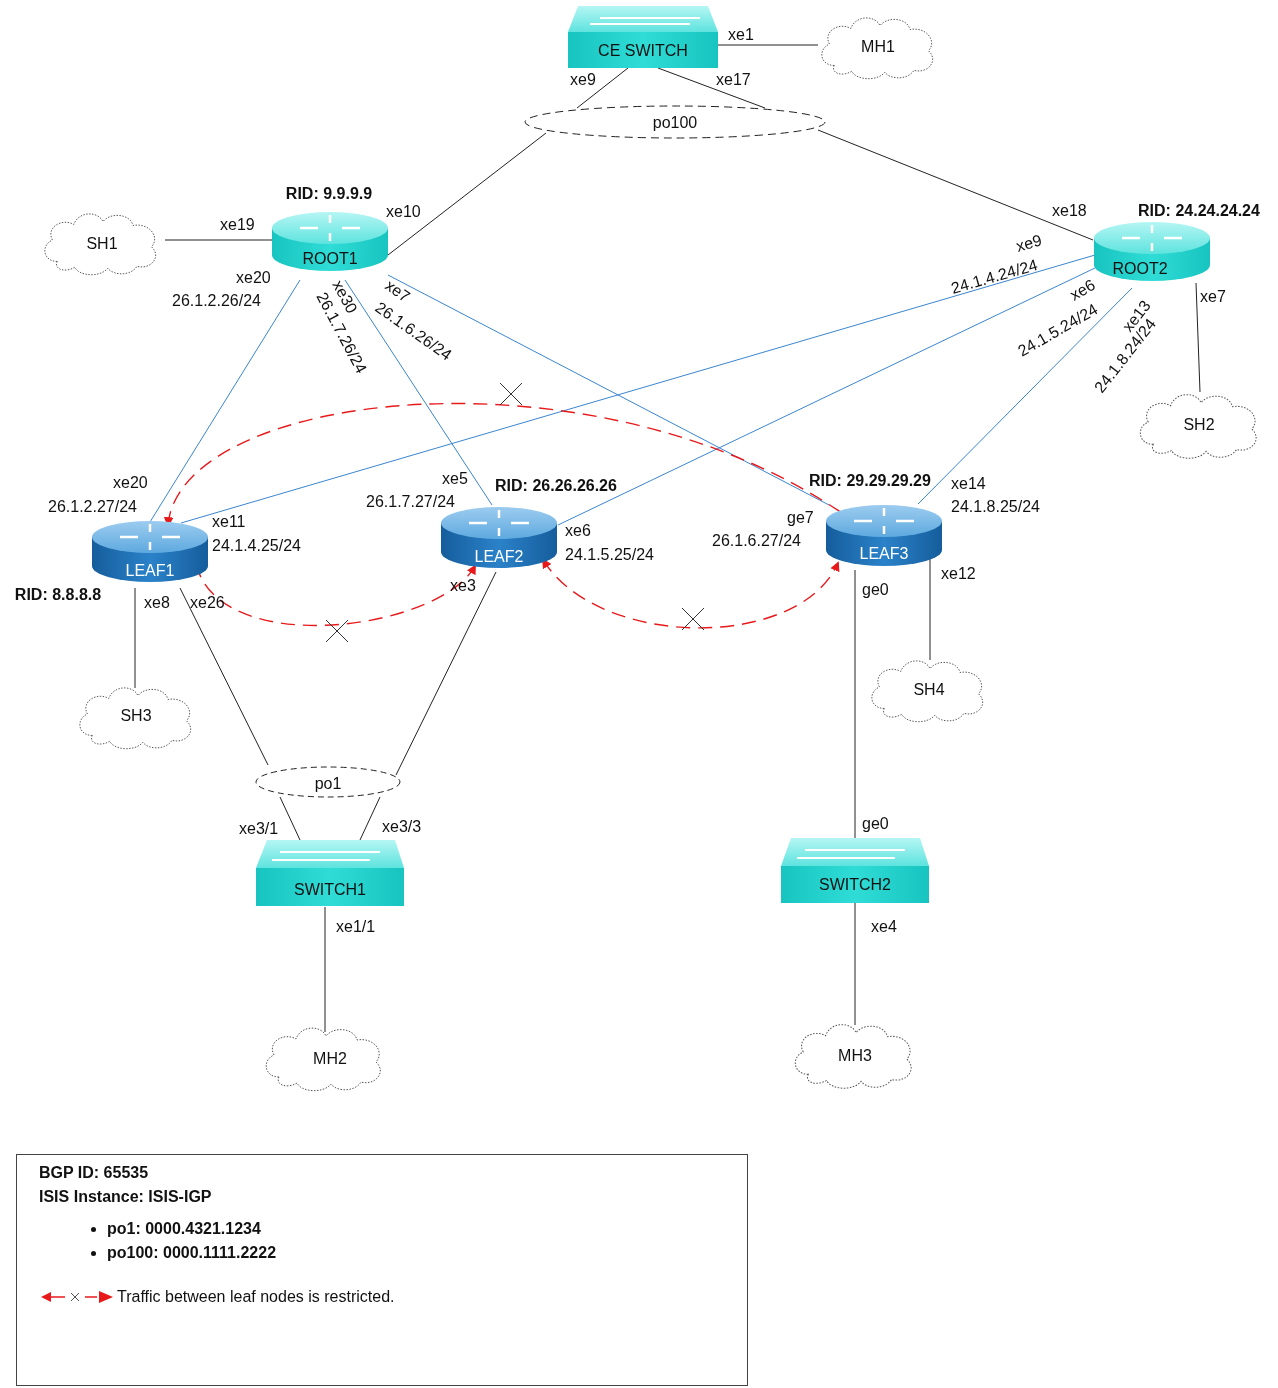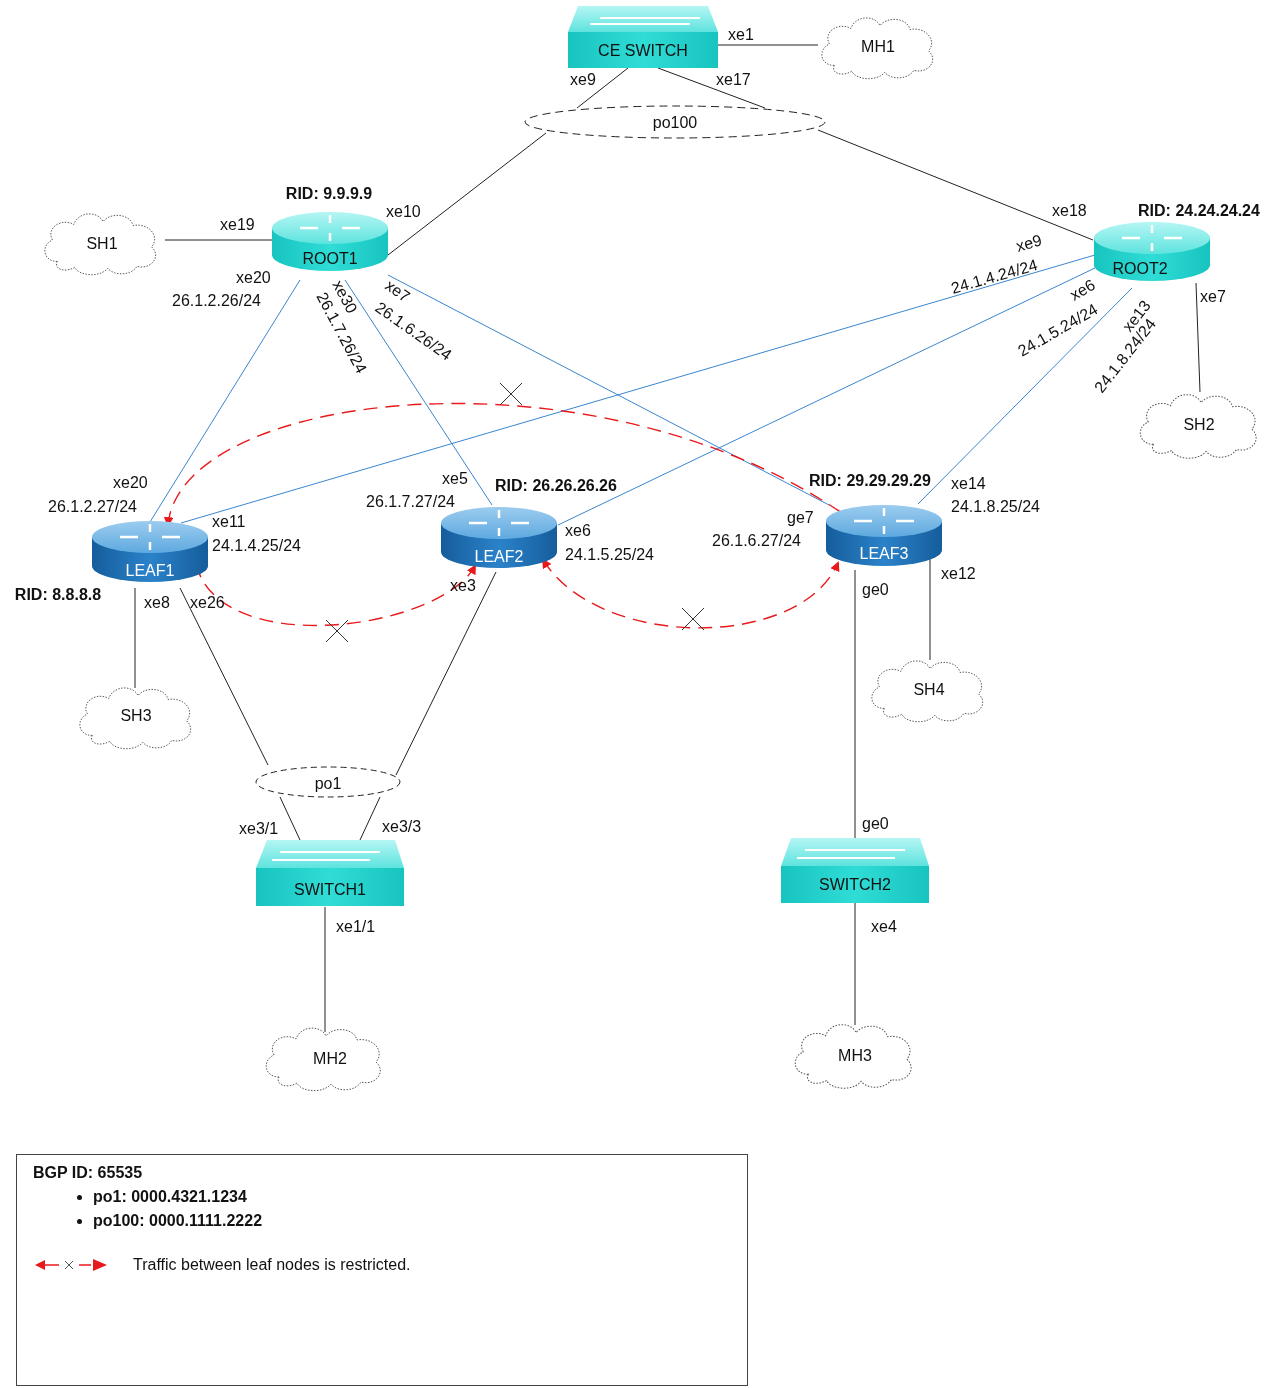--- a/index.html
+++ b/index.html
@@ -3,25 +3,25 @@
 <meta charset="utf-8">
 <style>
   html, body { margin:0; padding:0; background:#ffffff; }
   body { width:1278px; height:1388px; position:relative; overflow:hidden;
          font-family:"Liberation Sans", sans-serif; color:#111; }
   svg#diagram { position:absolute; left:0; top:0; }
   .lbl { font-family:"Liberation Sans", sans-serif; font-size:16px; fill:#111; }
   .bold { font-weight:bold; }
   .devlbl { font-family:"Liberation Sans", sans-serif; font-size:16px; }
   .legend { position:absolute; left:16px; top:1154px; width:732px; height:232px;
-            border:1px solid #444; box-sizing:border-box; padding:6px 16px; font-size:16px; line-height:24px; }
+            border:1px solid #444; box-sizing:border-box; padding:6px 22px; font-size:16px; line-height:24px; }
   .legend .b { font-weight:bold; }
-  .legend ul { margin:0; padding-left:60px; }
+  .legend ul { margin:8px; padding-left:60px; }
   .legend li { font-weight:bold; }
-  .legend .restrict { margin-top:20px; display:flex; align-items:center; gap:24px; }
+  .legend .restrict { margin-top:20px; display:flex; align-items:center; gap:2px; }
 </style>
 </head>
 <body>
 
 <svg id="diagram" width="1278" height="1388" viewBox="0 0 1278 1388" xmlns="http://www.w3.org/2000/svg">
   <defs>
     <linearGradient id="cyanTop" x1="0" y1="0" x2="0" y2="1">
       <stop offset="0" stop-color="#b5f6f4"></stop>
         <stop offset="1" stop-color="#5ee3de"></stop>
     </linearGradient>
@@ -231,20 +231,21 @@
     <text class="lbl" x="239" y="834">xe3/1</text>
     <text class="lbl" x="382" y="832">xe3/3</text>
     <text class="lbl" x="336" y="932">xe1/1</text>
     <text class="lbl" x="862" y="829">ge0</text>
     <text class="lbl" x="871" y="932">xe4</text>
   </g>
 </svg>
 
 <div class="legend">
   <div class="b">BGP ID: 65535</div>
+  <div class="b">ISIS Instance: ISIS-IGP</div>
   <ul>
     <li>po1: 0000.4321.1234</li>
     <li>po100: 0000.1111.2222</li>
   </ul>
   <div class="restrict">
     <svg width="76" height="14">
       <path d="M2,7 L12,2 L12,12 Z" fill="#e8191b"></path>
       <line x1="12" y1="7" x2="26" y2="7" stroke="#e8191b" stroke-width="1.5"></line>
       <path d="M32,3 L40,11 M40,3 L32,11" stroke="#555" stroke-width="1"></path>
       <line x1="46" y1="7" x2="58" y2="7" stroke="#e8191b" stroke-width="1.5"></line>

